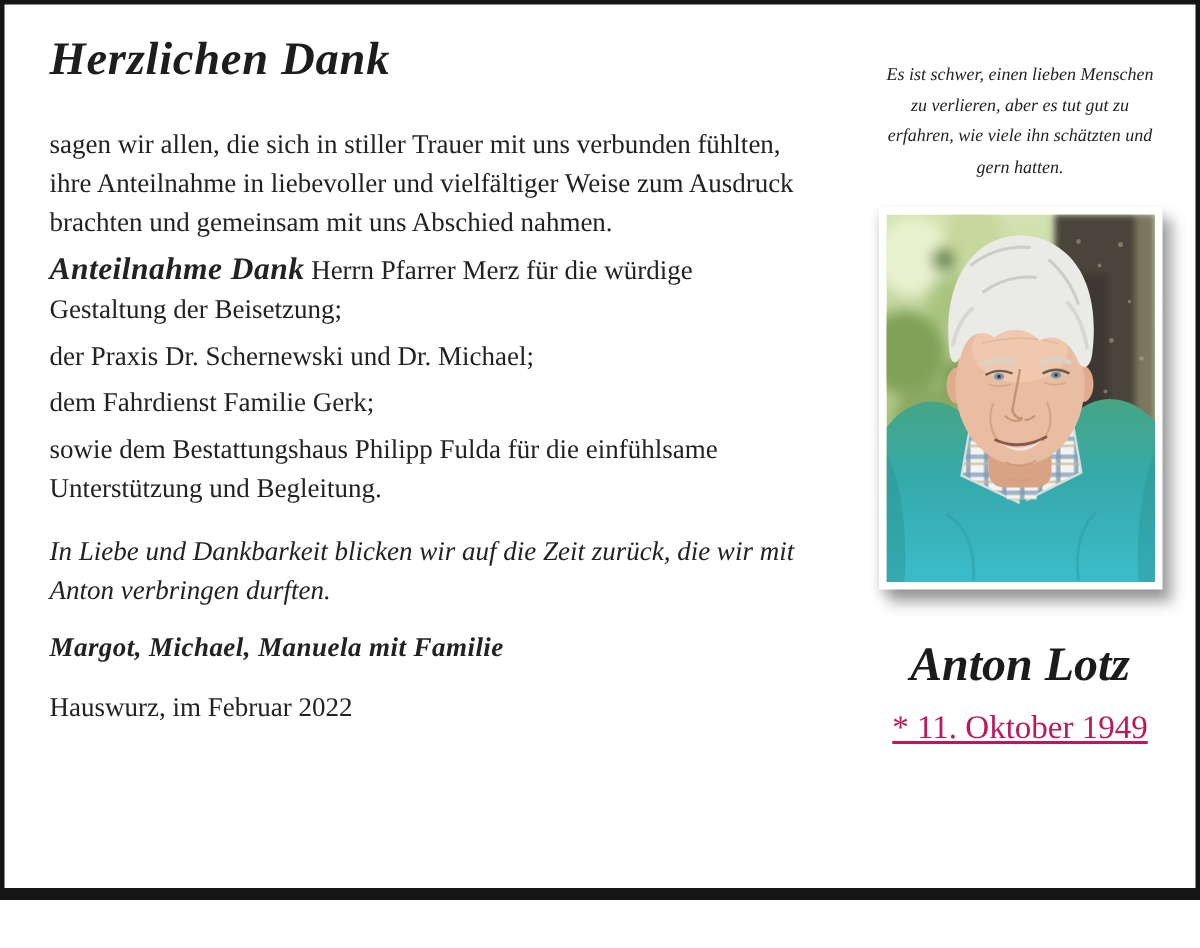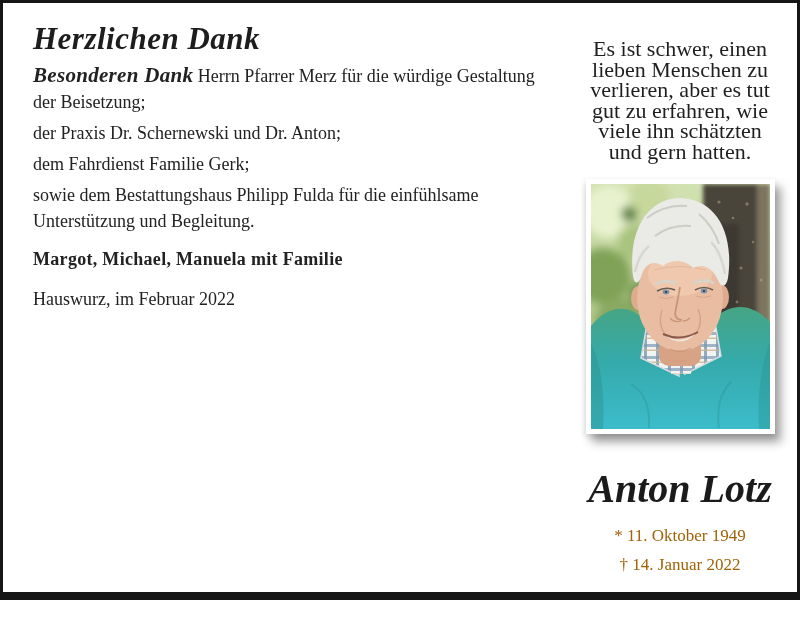--- a/index.html
+++ b/index.html
@@ -29,72 +29,75 @@
     font-weight: bold;
     font-style: italic;
     letter-spacing: 0.5px;
     color: #1d1d1d;
   }
   .left-col p { margin: 0; font-size: 18px; line-height: 26px; }
   .intro { margin-top: 26px !important; }
   .para { margin-top: 5px !important; }
   .special-lead { font-weight: bold; font-style: italic; font-size: 21px; letter-spacing: 0.3px; }
   .closing { margin-top: 16px !important; font-style: italic; font-size: 18.5px; }
-  .family { margin-top: 12px !important; font-weight: bold; font-size: 24px; letter-spacing: 0.3px; }
+  .family { margin-top: 12px !important; font-weight: bold; font-style: italic; font-size: 24px; letter-spacing: 0.3px; }
   .place { margin-top: 14px !important; font-size: 19px; }
 
   
   .right-col {
     position: absolute;
     left: 566px;
     top: 30px;
     width: 222px;
     text-align: center;
   }
   .quote {
     margin: 6px auto 0;
     max-width: 182px;
-    font-size: 22px;
+    font-style: italic;
+    font-size: 12px;
     line-height: 20.5px;
     color: #1f1f1f;
   }
   .photo-frame {
     margin: 17px auto 0;
     width: 189px;
     background: #ffffff;
     padding: 5px;
     box-shadow: 6px 8px 9px rgba(50,50,50,0.45), -1px 3px 6px rgba(60,60,60,0.18);
     font-size: 0;
   }
   .deceased-name {
     margin: 31px 0 0;
-    font-size: 40px;
+    font-size: 32px;
     font-weight: bold;
     font-style: italic;
     color: #1b1b1b;
     white-space: nowrap;
   }
   .memorial-dates { margin-top: 9px; }
-  .memorial-dates p { margin: 0; font-size: 17px; line-height: 29px; color: #a16207; }
+  .memorial-dates p { margin: 0; font-size: 22px; line-height: 29px; color: #be185d; text-decoration: underline; }
 </style>
 </head>
 <body>
 
 <div class="page">
 
   <div class="left-col">
     <h1 class="headline">Herzlichen Dank</h1>
 
-
-    <p class="para"><span class="special-lead">Besonderen Dank</span><span> Herrn Pfarrer Merz für die würdige Gestaltung der Beisetzung;</span></p>
-
-    <p class="para">der Praxis Dr. Schernewski und Dr. Anton;</p>
+    <p class="intro">sagen wir allen, die sich in stiller Trauer mit uns verbunden fühlten, ihre Anteilnahme in liebevoller und vielfältiger Weise zum Ausdruck brachten und gemeinsam mit uns Abschied nahmen.</p>
+
+    <p class="para"><span class="special-lead">Anteilnahme Dank</span><span> Herrn Pfarrer Merz für die würdige Gestaltung der Beisetzung;</span></p>
+
+    <p class="para">der Praxis Dr. Schernewski und Dr. Michael;</p>
     <p class="para">dem Fahrdienst Familie Gerk;</p>
     <p class="para">sowie dem Bestattungshaus Philipp Fulda für die einfühlsame Unterstützung und Begleitung.</p>
 
+    <p class="closing">In Liebe und Dankbarkeit blicken wir auf die Zeit zurück, die wir mit Anton verbringen durften.</p>
     <p class="family">Margot, Michael, Manuela mit Familie</p>
     <p class="place">Hauswurz, im Februar 2022</p>
   </div>
 
   <div class="right-col">
     <p class="quote">Es ist schwer, einen lieben Menschen zu verlieren, aber es tut gut zu erfahren, wie viele ihn schätzten und gern hatten.</p>
 
     <div class="photo-frame">
       <svg width="179" height="245" viewBox="0 0 179 245">
         <defs>
@@ -195,17 +198,16 @@
         <path d="M72,150 Q89,158 107,148" stroke="#8a584a" stroke-width="2" fill="none"></path>
         <path d="M75,152 Q89,160 104,150 Q91,164 75,152 Z" fill="#efe4d8"></path>
         <path d="M79,165 Q89,170 100,164" stroke="#c08a6c" stroke-width="1.3" fill="none" opacity="0.6"></path>
         <path d="M82,176 Q89,179 96,176" stroke="#c9967a" stroke-width="1" fill="none" opacity="0.5"></path>
       </svg>
     </div>
 
     <h2 class="deceased-name">Anton Lotz</h2>
     <div class="memorial-dates">
       <p>* 11. Oktober 1949</p>
-      <p>† 14. Januar 2022</p>
     </div>
   </div>
 
 </div>
 
 </body></html>

